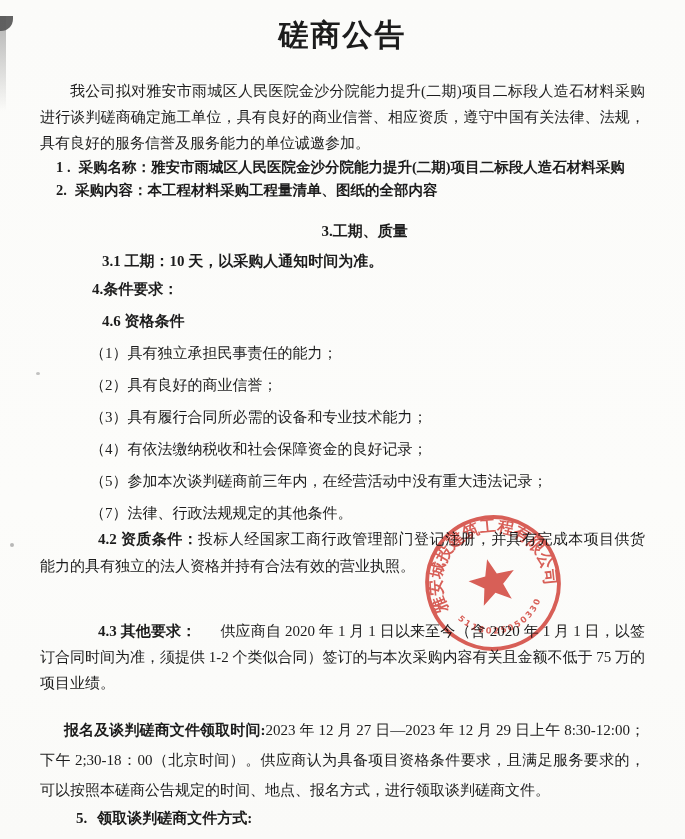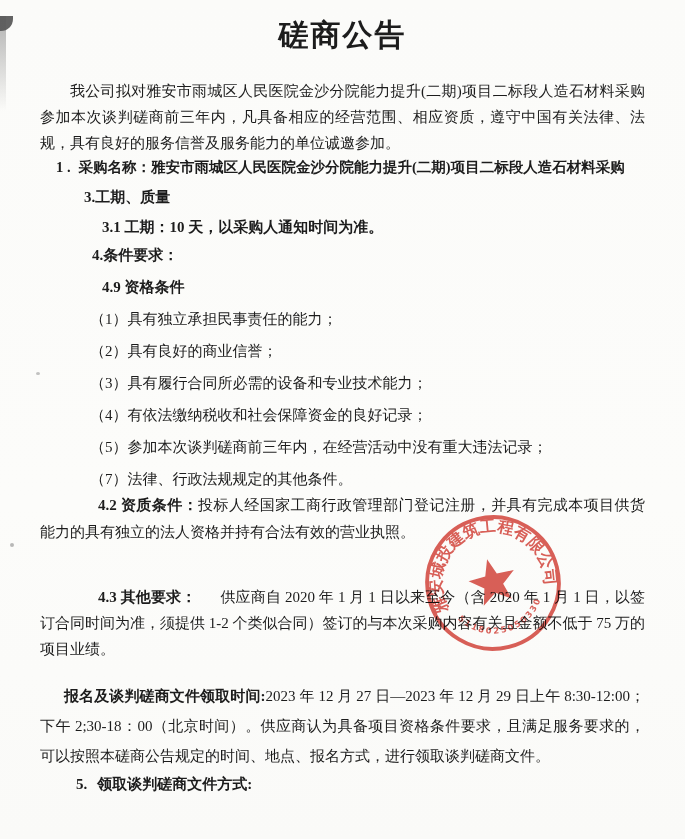--- a/index.html
+++ b/index.html
@@ -35,21 +35,21 @@
 
   .item-row {
     margin-left: 16px;
     line-height: 23px;
     white-space: nowrap;
     font-size: 14.5px;
   }
   .item-row:first-of-type { margin-top: 2px; }
   .item-num { margin-right: 8px; }
 
-  .h3 { margin-left: 44px; margin-top: 5px; line-height: 26px; }
+  .h3 { margin-left: 44px; margin-top: 16px; line-height: 26px; text-align: center; }
   .sub { margin-left: 62px; line-height: 26px; }
   .sub31 { margin-top: 4px; }
   .sub32 { margin-top: 2px; }
   .h4 { margin-left: 52px; margin-top: 2px; line-height: 26px; }
   .sub41 { margin-left: 62px; margin-top: 6px; line-height: 26px; }
 
   .cond { margin-left: 50px; margin-top: 6px; line-height: 26px; }
 
   .para42 { margin-top: 0; line-height: 27px; text-indent: 58px; text-align: justify; }
   .para43 { margin-top: 38px; line-height: 26px; text-indent: 58px; text-align: justify; }
@@ -85,33 +85,34 @@
 
 <div class="page">
 
   <div class="artifact artifact-corner"></div>
   <div class="artifact artifact-streak"></div>
   <div class="artifact artifact-dot1"></div>
   <div class="artifact artifact-dot2"></div>
 
   <h1 class="title">磋商公告</h1>
 
-  <p class="intro"><span>我公司拟对</span><span class="u">雅安市雨城区人民医院金沙分院能力提升(二期)项目二标段人造石材料采购</span><span>参加本次谈判磋商前三年内，凡具备相应的经营范围、相应资质，遵守中国有关法律、法规，具有良好的服务信誉及服务能力的单位诚邀参加。</span></p>
+  <p class="intro"><span>我公司拟对</span><span class="u">雅安市雨城区人民医院金沙分院能力提升(二期)项目二标段人造石材料采购</span><span>进行谈判磋商确定施工单位，具有良好的商业信誉、相应资质，遵守中国有关法律、法规，具有良好的服务信誉及服务能力的单位诚邀参加。</span></p>
 
   <div class="item-row"><span class="item-num b">1 .</span><span class="b">采购名称：</span><span class="b u">雅安市雨城区人民医院金沙分院能力提升(二期)项目二标段人造石材料采购</span></div>
 
+  <div class="item-row"><span class="item-num b">2.</span><span class="b">采购内容：</span><span class="b u">本工程材料采购工程量清单、图纸的全部内容</span></div>
 
   <div class="h3 b">3.工期、质量</div>
 
   <div class="sub sub31"><span class="b">3.1 工期：</span><span class="b u">10 天，以采购人通知时间为准。</span></div>
 
 
   <div class="h4 b">4.条件要求：</div>
 
-  <div class="sub41 b">4.9 资格条件</div>
+  <div class="sub41 b">4.6 资格条件</div>
 
   <p class="cond">（1）具有独立承担民事责任的能力；</p>
   <p class="cond">（2）具有良好的商业信誉；</p>
   <p class="cond">（3）具有履行合同所必需的设备和专业技术能力；</p>
   <p class="cond">（4）有依法缴纳税收和社会保障资金的良好记录；</p>
   <p class="cond">（5）参加本次谈判磋商前三年内，在经营活动中没有重大违法记录；</p>
   <p class="cond">（7）法律、行政法规规定的其他条件。</p>
 
   <p class="para42"><span class="b">4.2 资质条件：</span><span>投标人经国家工商行政管理部门登记注册，并具有完成本项目供货能力的具有独立的法人资格并持有合法有效的营业执照。</span></p>
 

